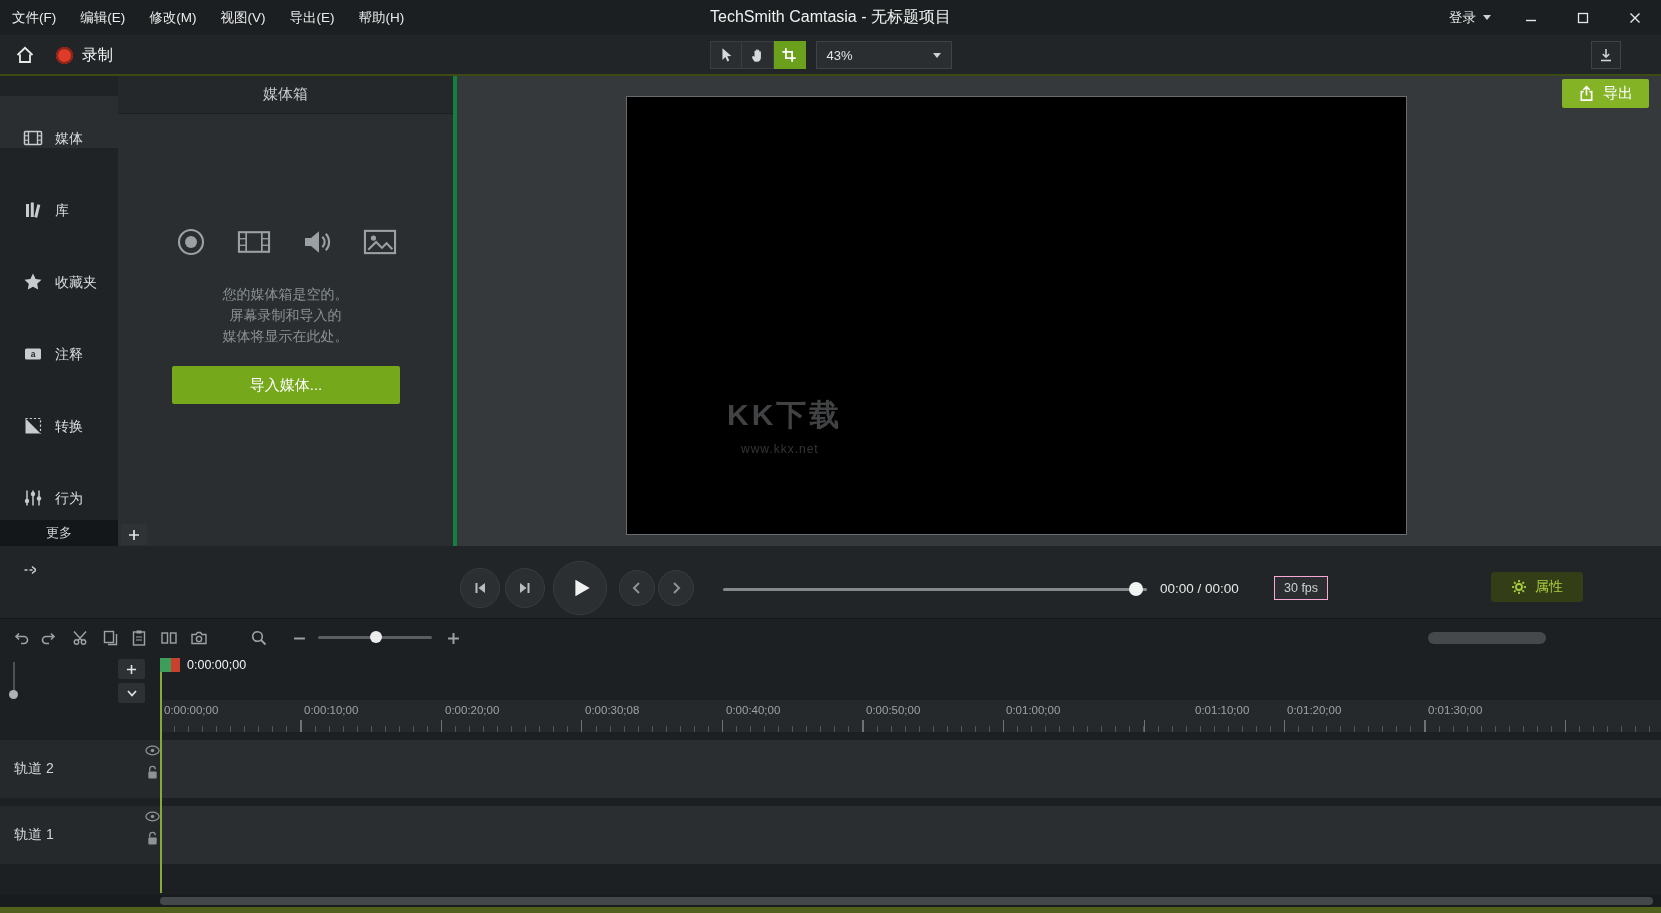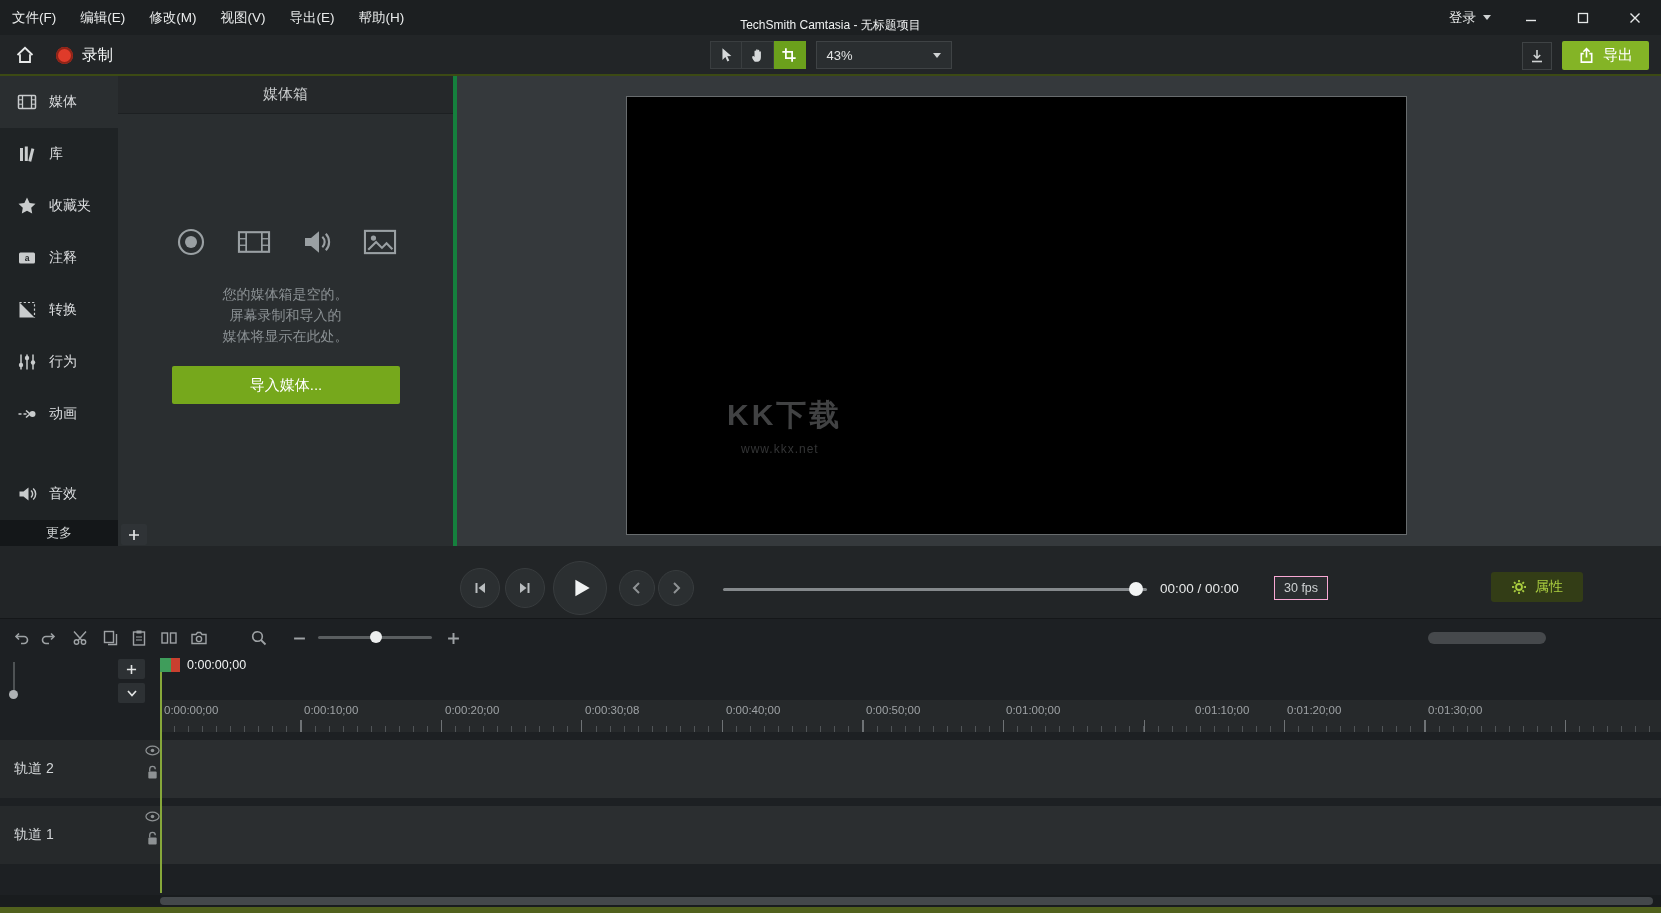--- a/index.html
+++ b/index.html
@@ -8,45 +8,45 @@
     position:relative; width:1661px; height:913px; overflow:hidden;
     background:#222527; color:#e6e8e8;
     font-family:"Liberation Sans","DejaVu Sans",sans-serif;
     font-size:13px; user-select:none;
   }
   svg { display:block; }
 
   
   #titlebar { position:absolute; top:0; left:0; width:100%; height:35px; background:#1c1f21; display:flex; align-items:center; z-index:30; }
   .menu-item { padding:0 12px; height:35px; display:flex; align-items:center; font-size:13.5px; color:#e9ebeb; cursor:default; }
-  #window-title { position:absolute; left:50%; top:8px; transform:translateX(-50%); height:35px; display:flex; align-items:center; font-size:12px; color:#f0f2f2; }
+  #window-title { position:absolute; left:50%; top:0; transform:translateX(-50%); height:35px; display:flex; align-items:center; font-size:16px; color:#f0f2f2; }
   #titlebar-right { position:absolute; right:0; top:0; height:35px; display:flex; align-items:center; }
   #signin { display:flex; align-items:center; gap:7px; padding:0 14px; height:35px; font-size:13.5px; color:#e9ebeb; }
   .chev-down { width:0; height:0; border-left:4px solid transparent; border-right:4px solid transparent; border-top:5px solid #cfd2d3; }
   .win-btn { width:52px; height:35px; display:flex; align-items:center; justify-content:center; color:#e6e8e8; }
 
   
   #toolbar { position:absolute; top:35px; left:0; width:100%; height:41px; background:#222527; border-bottom:2px solid #3c4a14; z-index:25; }
   #home-btn { position:absolute; left:10px; top:7px; width:30px; height:26px; display:flex; align-items:center; justify-content:center; color:#e8eaea; }
   #record-btn { position:absolute; left:48px; top:5px; height:30px; display:flex; align-items:center; gap:9px; padding:0 8px; }
   #record-dot { width:17px; height:17px; border-radius:50%; background:#df3b2a; box-shadow:inset 0 0 0 2px #8e2418; }
   #record-label { font-size:15.5px; color:#f2f4f4; }
   #center-tools { position:absolute; left:50%; top:6px; transform:translateX(-50%); display:flex; align-items:center; }
   .tool-btn { width:32px; height:28px; background:#2a2e30; border:1px solid #3a3e40; display:flex; align-items:center; justify-content:center; color:#d6d9da; }
   .tool-btn + .tool-btn { border-left:none; }
   .tool-btn.active { background:#6ba01c; border-color:#6ba01c; color:#ffffff; }
   #zoom-select { margin-left:10px; width:136px; height:28px; background:#2a2e30; border:1px solid #3f4345; display:flex; align-items:center; justify-content:space-between; padding:0 10px; font-size:13px; color:#e2e4e4; }
-  #toolbar-right { position:absolute; right:12px; top:6px; display:flex; align-items:center; gap:10px; }
+  #toolbar-right { position:absolute; right:12px; top:6px; display:flex; align-items:center; gap:10px;flex-direction:column; }
   #download-btn { width:30px; height:28px; border:1px solid #3f4345; background:#26292b; display:flex; align-items:center; justify-content:center; color:#cfd2d3; }
   #export-btn { height:29px; padding:0 16px; background:#84b426; border-radius:2px; display:flex; align-items:center; gap:8px; color:#ffffff; font-size:15px; }
 
   
   #main { position:absolute; top:76px; left:0; width:100%; height:470px; }
   #sidebar { position:absolute; left:0; top:0; width:118px; height:470px; background:#1f2325; }
-  .side-item { height:52px; display:flex; align-items:center; gap:12px; padding-left:17px; color:#dcdee0; font-size:14px; }
+  .side-item { height:52px; display:flex; align-items:flex-end; gap:12px; padding-left:23px; color:#dcdee0; font-size:14px;margin-top:20px; }
   .side-item .icn { width:20px; height:20px; color:#c9cccd; flex:0 0 auto; }
   .side-item.active { background:#2a2e30; }
   .side-spacer { height:28px; }
   #sidebar-more { position:absolute; left:0; bottom:0; width:118px; height:26px; background:#141719; display:flex; align-items:center; justify-content:center; color:#cfd2d3; font-size:13px; }
 
   #media-bin { position:absolute; left:118px; top:0; width:335px; height:470px; background:#2a2e30; }
   #media-bin-header { height:38px; background:#25282a; border-bottom:1px solid #1d2022; display:flex; align-items:center; justify-content:center; color:#c9cccd; font-size:15px; }
   #empty-icons { position:absolute; left:0; top:150px; width:335px; display:flex; justify-content:center; gap:30px; color:#9aa0a3; }
   #empty-text { position:absolute; left:0; top:208px; width:335px; text-align:center; color:#8b9194; font-size:14px; line-height:21px; }
   #import-btn { position:absolute; left:54px; top:290px; width:228px; height:38px; background:#76a81c; border-radius:2px; display:flex; align-items:center; justify-content:center; color:#ffffff; font-size:15px; }

